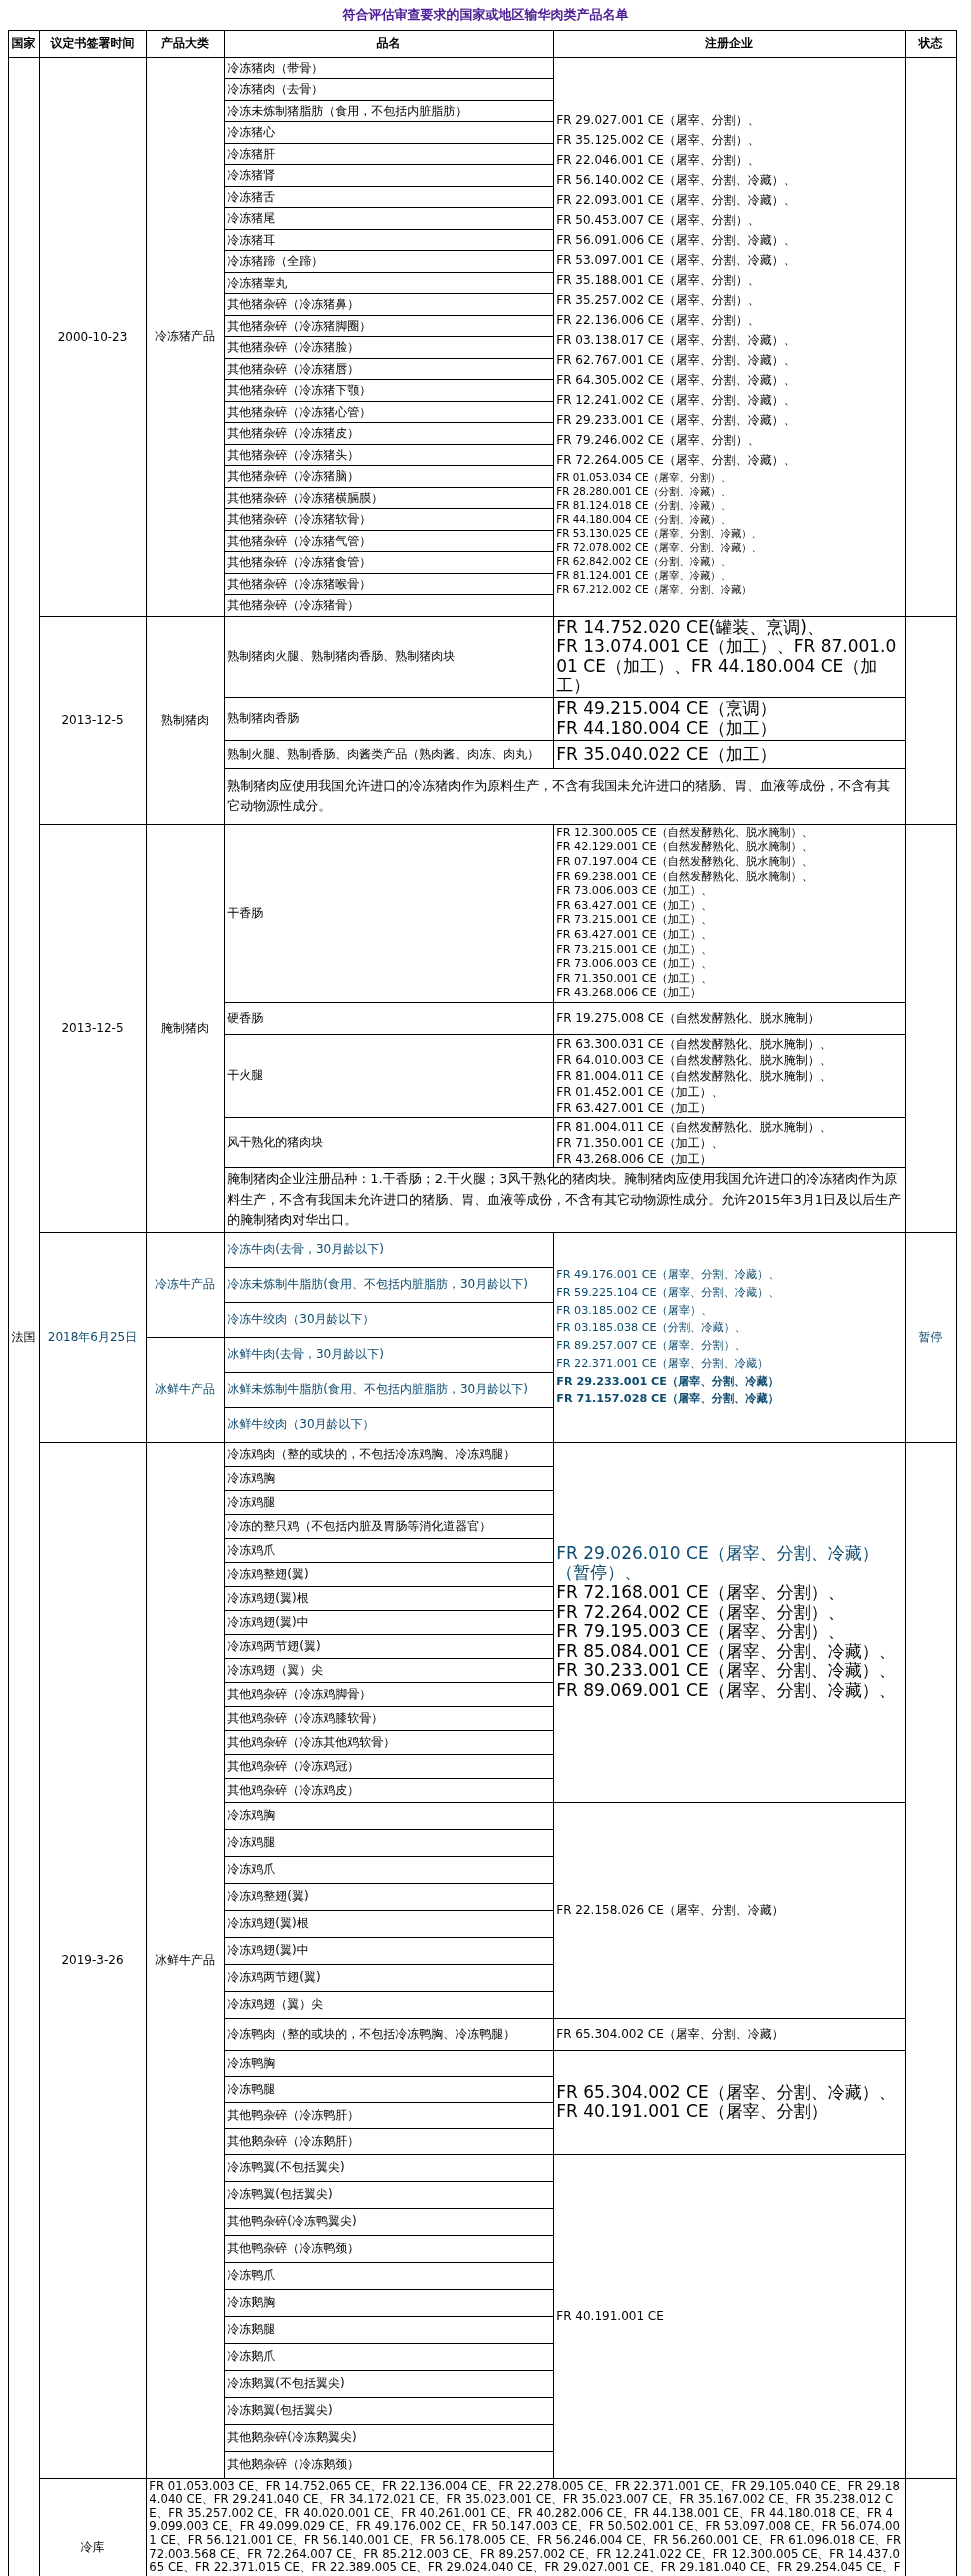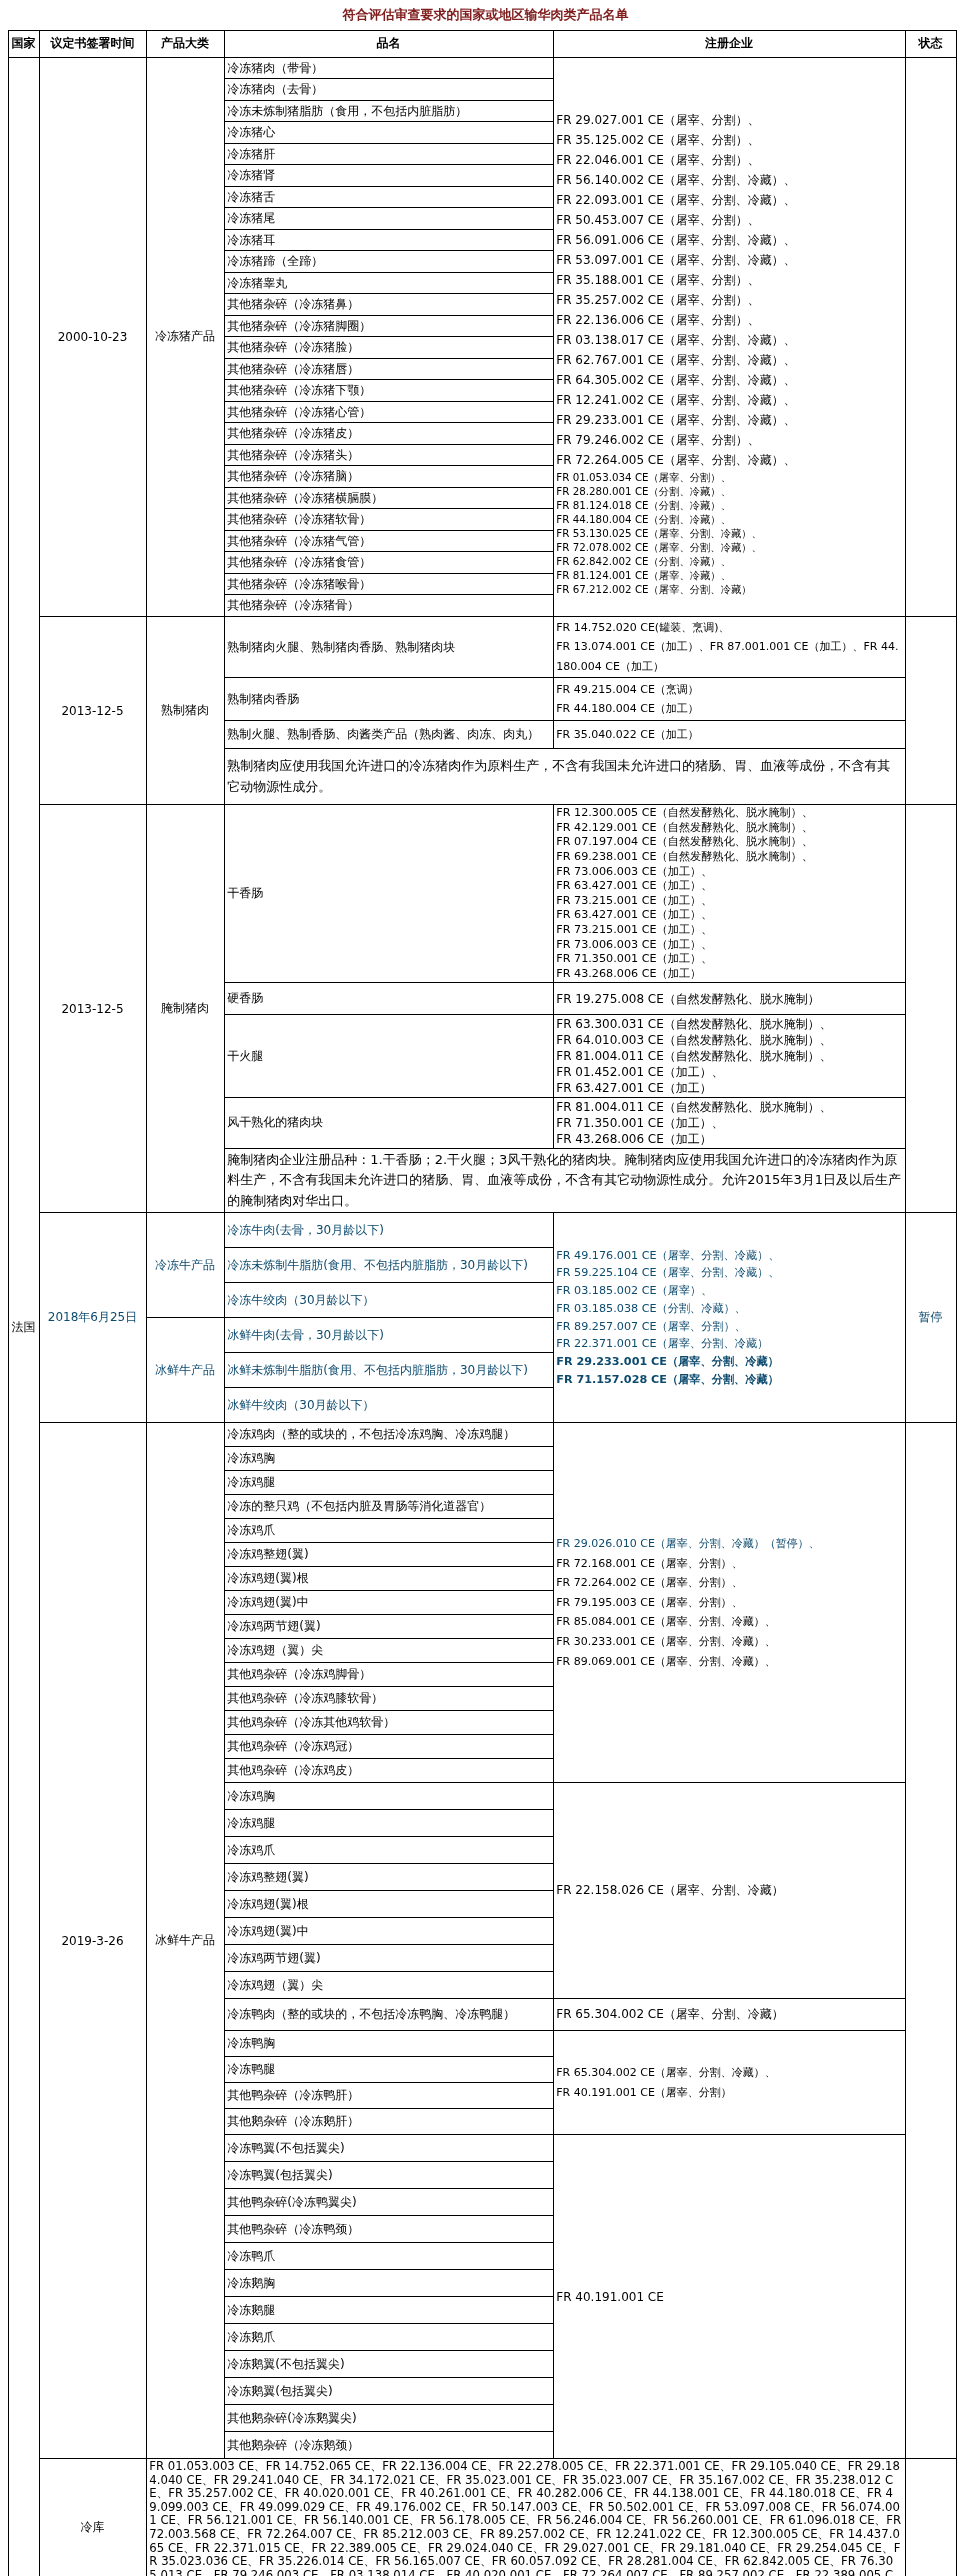--- a/index.html
+++ b/index.html
@@ -1,33 +1,33 @@
 <!DOCTYPE html>
 <html style="font-size:15px"><head>
 <meta charset="utf-8">
 <style>
   html,body{margin:0;padding:0;background:#fff;color:#000;}
   body{width:971px;font-family:"DejaVu Sans","Liberation Sans",sans-serif;}
   .title{height:30px;display:flex;align-items:center;justify-content:center;
-         color:#7f1d1d;font-weight:bold;font-size:13px;}
+         color:#4c1d95;font-weight:bold;font-size:13px;}
   table{border-collapse:collapse;table-layout:fixed;margin-left:7.5px;width:949px;
         border:1.9px solid #000;}
   col.c1{width:31px} col.c2{width:107px} col.c3{width:78px}
   col.c4{width:329px} col.c5{width:352px} col.c6{width:51px}
   th,td{border:0.9px solid #000;padding:0.9px 2.8px;font-size:12px;vertical-align:middle;
         overflow:hidden;word-break:break-all;}
   th{font-weight:bold;text-align:center;height:24px;}
   td.c{text-align:center;margin-left:25px;}
   tr.sec>td{border-top:1.9px solid #000;}
   .lines{white-space:pre-line;}
   .ent-lg{font-size:12px;line-height:20px;margin-top:33px;}
   .ent-sm{font-size:10.3px;line-height:14px;}
   .ent-md{font-size:11.2px;line-height:14.6px;}
   .ent-17{font-size:12px;line-height:16px;}
-  .ent-21{font-size:11px;line-height:19.6px;}
+  .ent-21{font-size:17px;line-height:19.6px;}
   .note{font-size:13px;line-height:20.5px;}
   .red{color:#0c4a6e;}
   .b{font-weight:bold;}
   .beef-ent{font-size:11.2px;line-height:17.7px;}
   .cold{font-size:11.7px;line-height:13.6px;}
   .rh1{height:21.5px}.rh-s2a{height:60px}.rh-s2b{height:43px}.rh-s2c{height:28px}
   .rh-note{height:56px}.rh-dry{height:175px}.rh-hard{height:32px}.rh-ham{height:80px}
   .rh-wind{height:50px}.rh-beef{height:35px}.rh-a{height:24px}.rh-b{height:27px}
   .rh-c{height:32px}.rh-d{height:26px}.rh-e{height:27px}.rh-cold{height:136px}
 </style>

